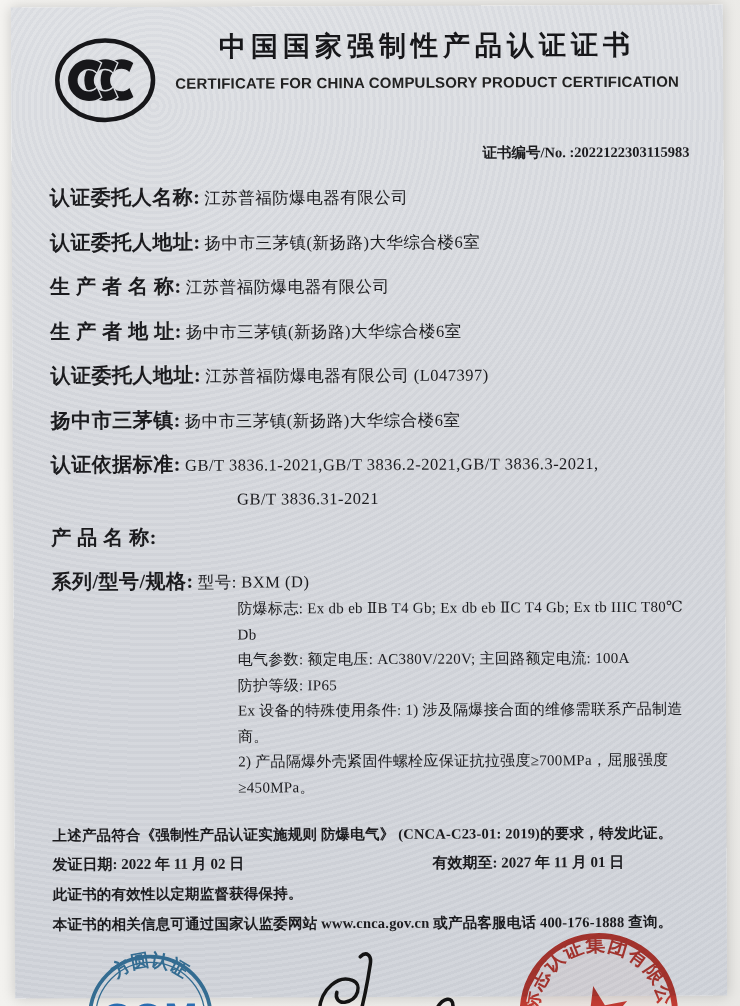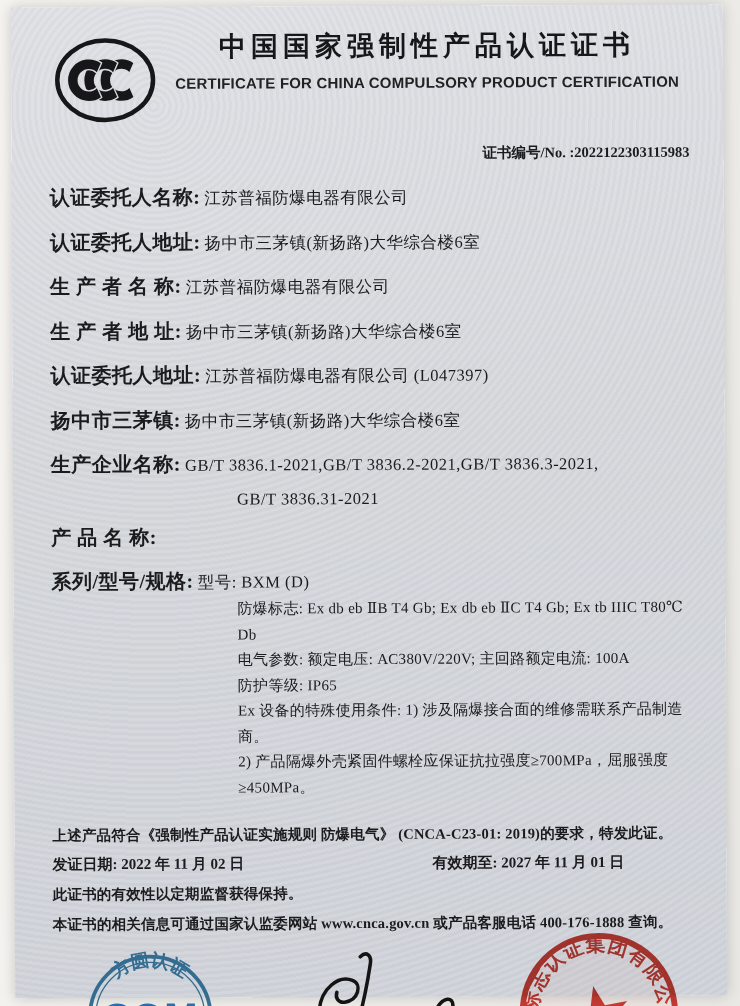--- a/index.html
+++ b/index.html
@@ -91,21 +91,21 @@
     </div>
     <div class="frow">
       <span class="flabel">认证委托人地址:</span>
       <span class="fvalue">江苏普福防爆电器有限公司 (L047397)</span>
     </div>
     <div class="frow">
       <span class="flabel">扬中市三茅镇:</span>
       <span class="fvalue">扬中市三茅镇(新扬路)大华综合楼6室</span>
     </div>
     <div class="frow">
-      <span class="flabel">生产企业名称:</span>
+      <span class="flabel">认证依据标准:</span>
       <span class="fvalue">GB/T 3836.1-2021,GB/T 3836.2-2021,GB/T 3836.3-2021,</span>
     </div>
     <div class="continuation">GB/T 3836.31-2021</div>
     <div class="frow">
       <span class="flabel">产 品 名 称:</span>
     </div>
     <div class="frow" style="margin-bottom:6px;">
       <span class="flabel">系列/型号/规格:</span>
       <span class="fvalue">型号: BXM (D)</span>
     </div>

